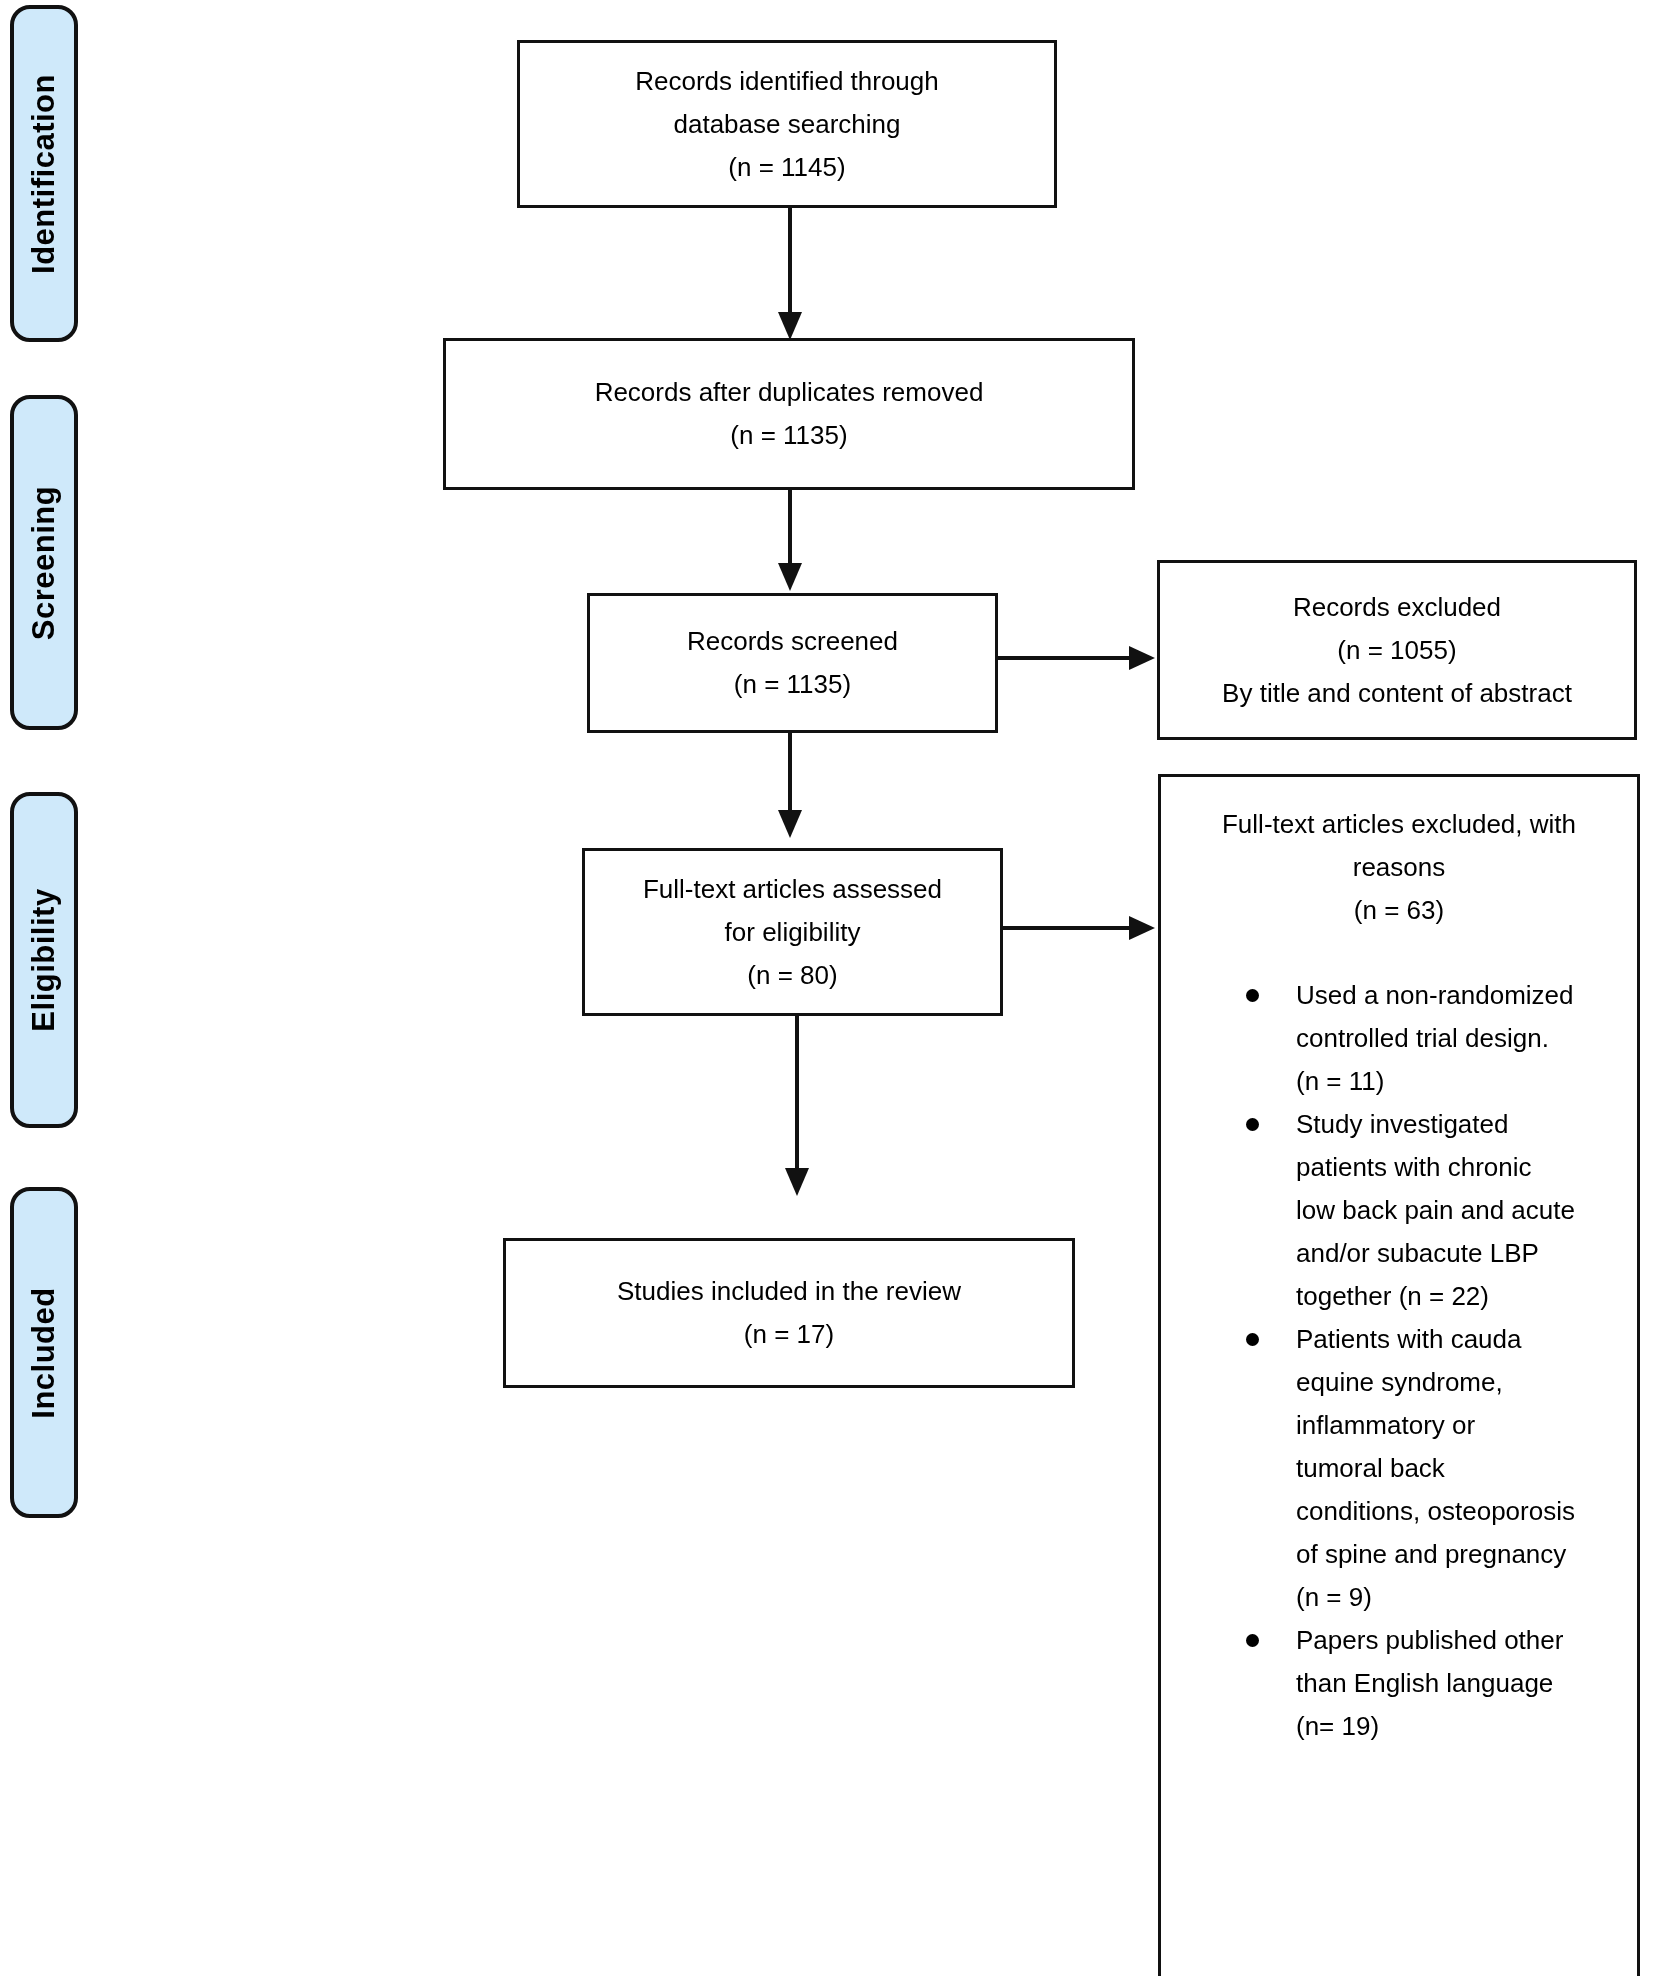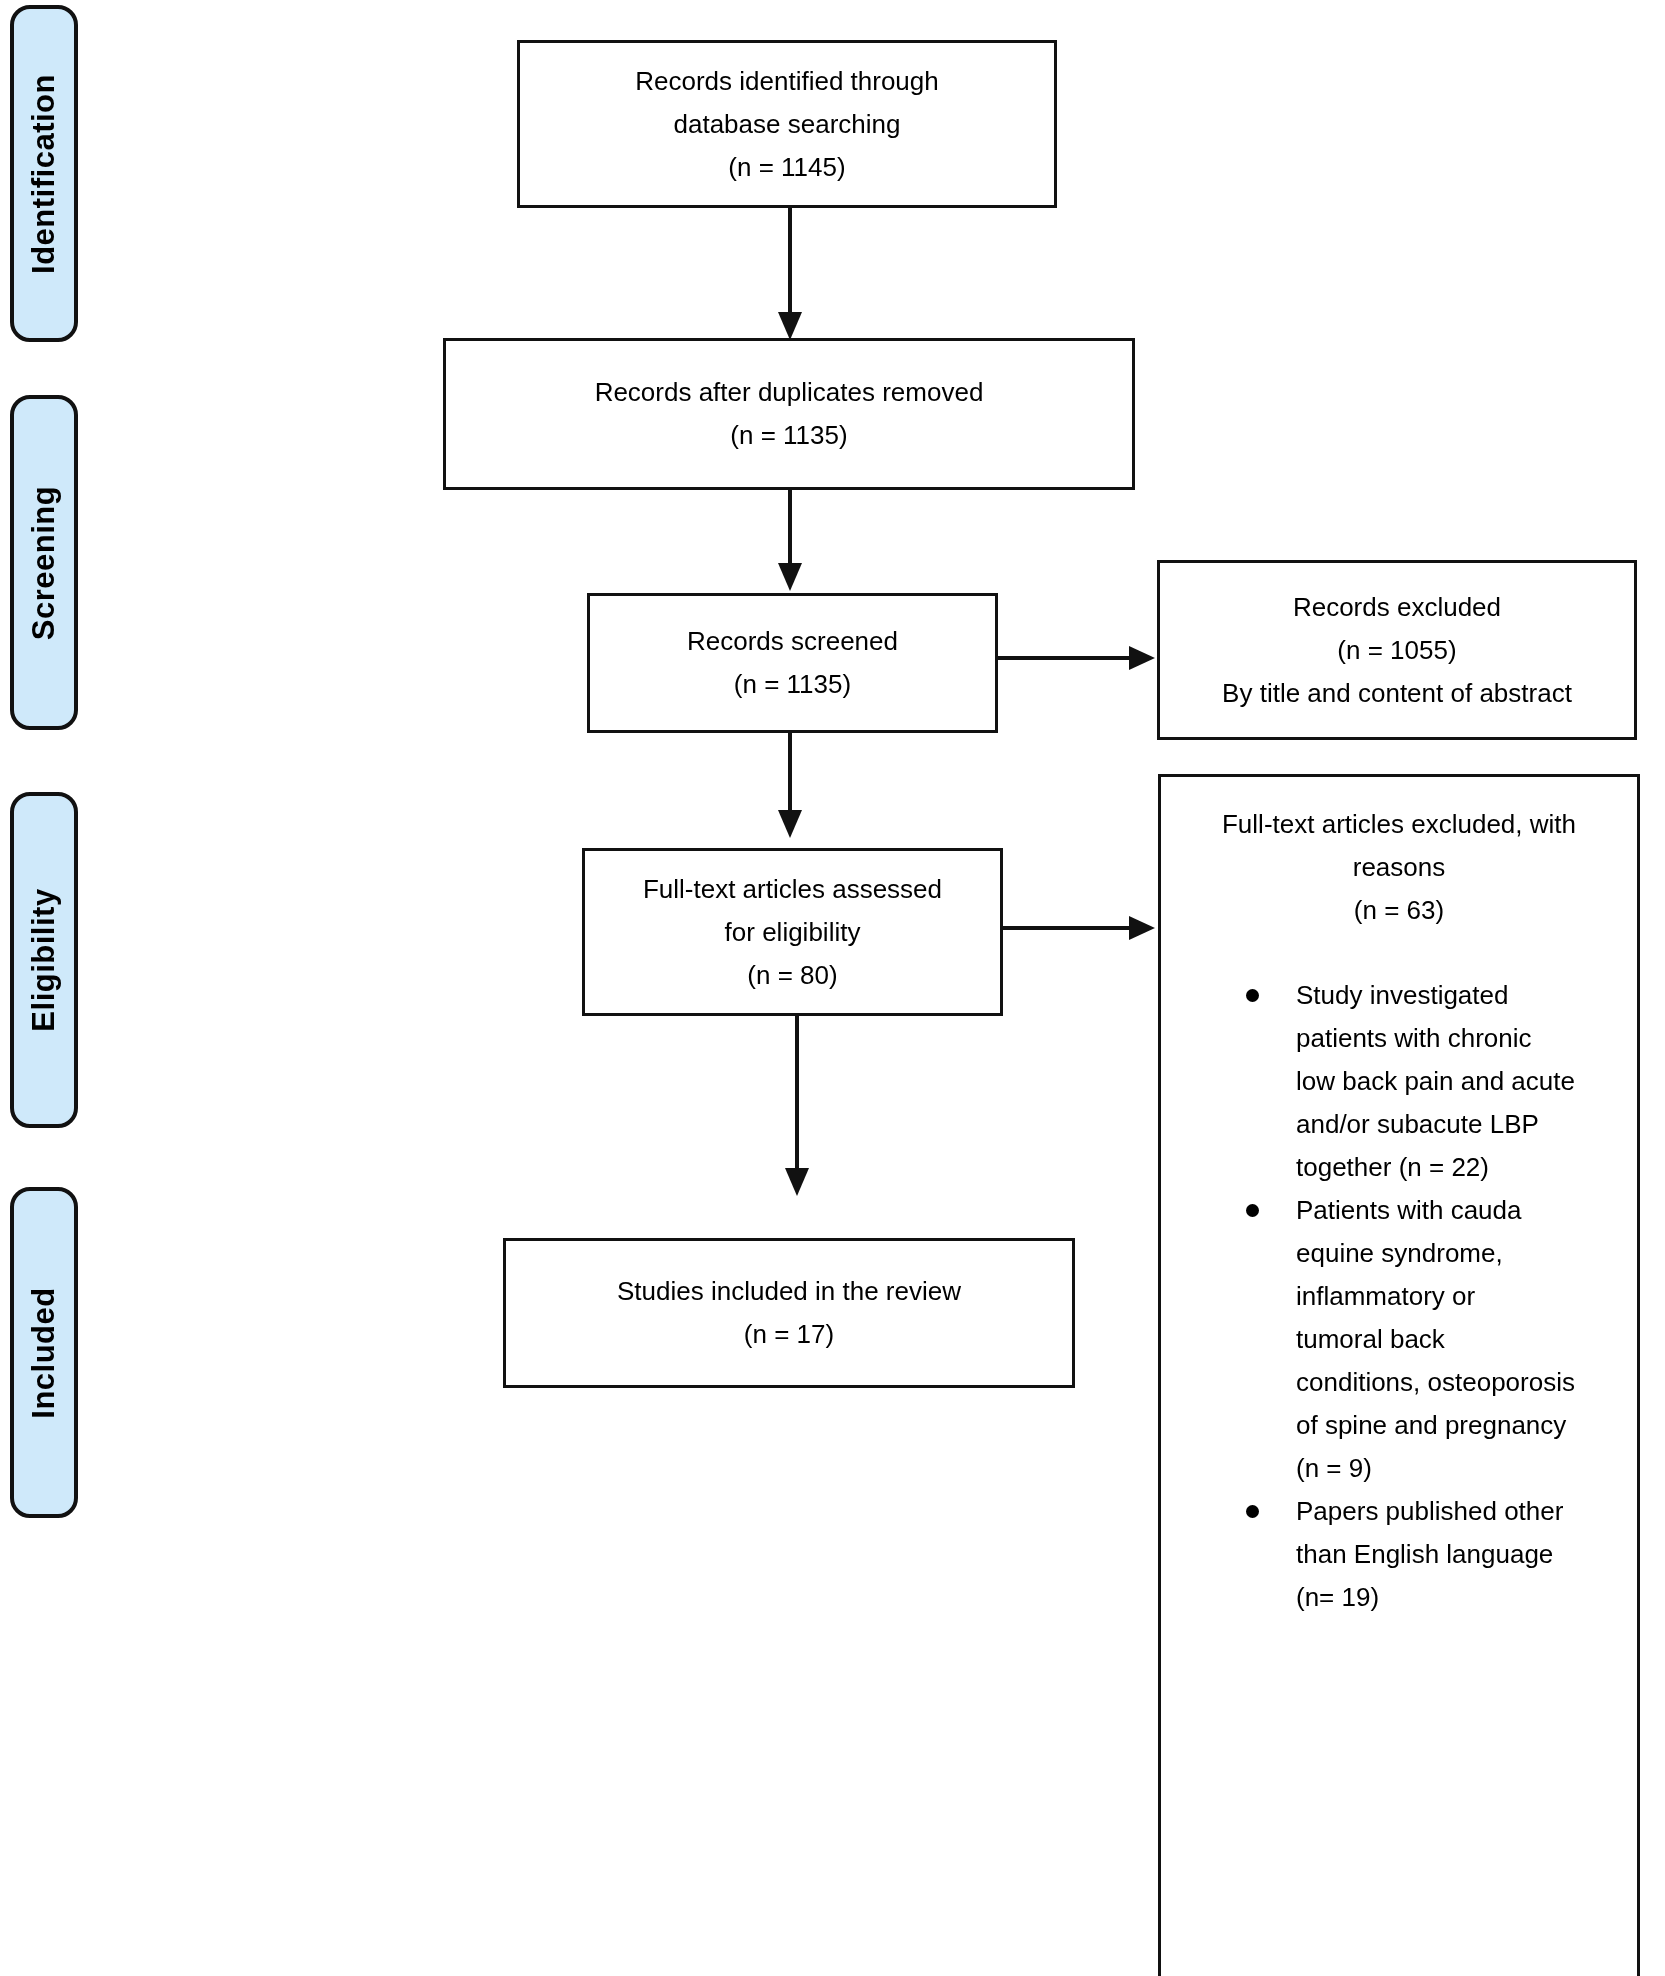--- a/index.html
+++ b/index.html
@@ -164,20 +164,23 @@
     <div class="pre">Full-text articles assessed
 for eligibility
 (n = 80)</div>
   </div>
 
   <div class="fbox box-ft-excluded">
     <div class="ft-heading">Full-text articles excluded, with
 reasons
 (n = 63)</div>
     <ul class="reason-list">
+      <li>Used a non-randomized
+controlled trial design.
+(n = 11)</li>
       <li>Study investigated
 patients with chronic
 low back pain and acute
 and/or subacute LBP
 together (n = 22)</li>
       <li>Patients with cauda
 equine syndrome,
 inflammatory or
 tumoral back
 conditions, osteoporosis

